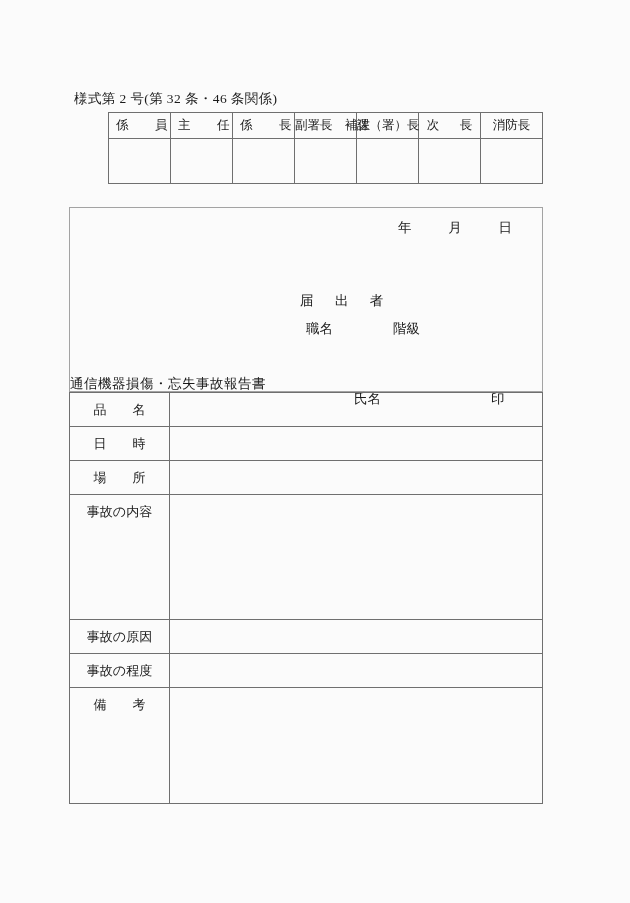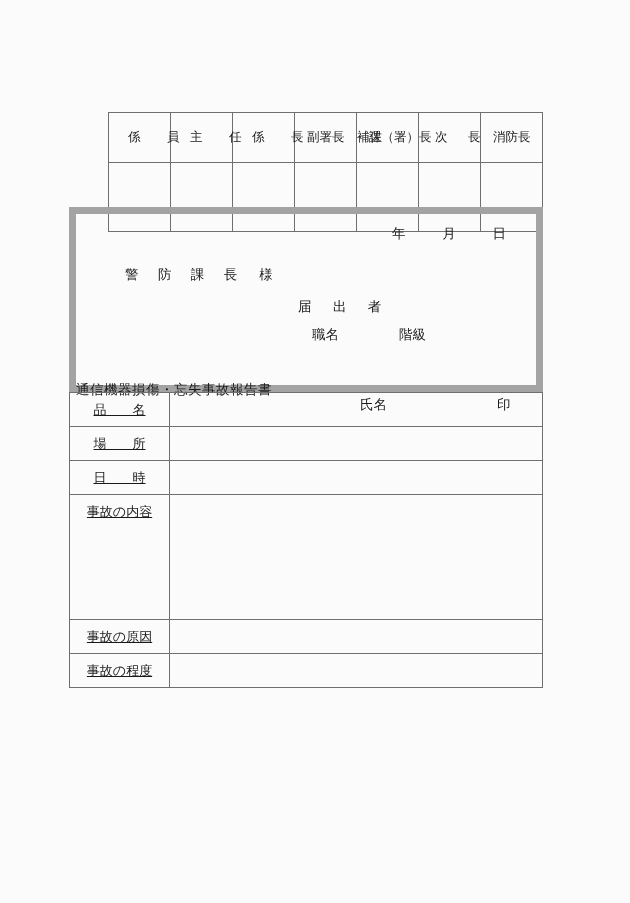--- a/index.html
+++ b/index.html
@@ -36,42 +36,42 @@
     top: 112px;
     width: 435px;
     border-collapse: collapse;
     table-layout: fixed;
   }
   .stamp-table td {
     border: 1px solid #6f6f6f;
     text-align: center;
     vertical-align: middle;
     font-size: 12.5px;
-    padding: 12px;
+    padding: 0;
     font-family: Liberation Mono, monospace;
   }
   .stamp-table tr.head td {
     height: 25px;
     white-space: nowrap;
   }
   .stamp-table tr.blank td {
     height: 44px;
   }
   .sp2 { letter-spacing: 7px; padding-left: 7px; }
   .sp1 { letter-spacing: 4px; padding-left: 4px; }
   .sp0 { letter-spacing: 0px; }
 
   
   .header-box {
     position: absolute;
     left: 69px;
     top: 207px;
     width: 474px;
     height: 185px;
-    border: 7px solid #a3a3a3;
+    border: 1px solid #a3a3a3;
     box-sizing: border-box;
   }
   .hb-line {
     position: absolute;
     white-space: nowrap;
     font-size: 13.5px;
   }
   .date-line {
     right: 30px;
     top: 11px;
@@ -79,21 +79,21 @@
   }
   .date-line span { display: inline-block; }
   .date-gap { width: 30px; }
   .addressee {
     left: 49px;
     top: 52px;
     letter-spacing: 8px;
   }
   .addressee .sep { display: inline-block; width: 14px; }
   .submitter {
-    left: 222px;
+    left: 230px;
     top: 84px;
     letter-spacing: 9px;
   }
   .job-rank {
     left: 236px;
     top: 112px;
   }
   .job-rank .gap { display: inline-block; width: 60px; }
   .name-line {
     left: 284px;
@@ -111,21 +111,20 @@
   }
 
   
   .report-table {
     position: absolute;
     left: 69px;
     top: 392px;
     width: 474px;
     border-collapse: collapse;
     table-layout: fixed;
-    text-decoration: underline;
   }
   .report-table td {
     border: 1px solid #6f6f6f;
     font-size: 13px;
     padding: 0;
   }
   .report-table td.label {
     width: 99px;
     text-align: center;
     vertical-align: middle;
@@ -139,20 +138,21 @@
   }
   .r-short { height: 34px; }
   .r-tall  { height: 125px; }
   .r-tallest { height: 116px; }
 </style>
 </head>
 <body>
 
 <div id="page">
 
+  <div class="form-no">様式第 2 号(第 32 条・46 条関係)</div>
 
   <table class="stamp-table">
     <tbody>
       <tr class="head">
         <td><span class="sp2">係　員</span></td>
         <td><span class="sp2">主　任</span></td>
         <td><span class="sp2">係　長</span></td>
         <td><span class="sp0">副署長　補佐</span></td>
         <td><span class="sp0">課（署）長</span></td>
         <td><span class="sp1">次　長</span></td>
@@ -173,23 +173,20 @@
   <div class="header-box">
 
     <div class="hb-line date-line">
       <span>年</span>
       <span class="date-gap"></span>
       <span>月</span>
       <span class="date-gap"></span>
       <span>日</span>
     </div>
 
-    <div class="hb-line addressee">
-      <span>警 防 課 長</span><span class="sep"></span><span>様</span>
-    </div>
 
     <div class="hb-line submitter">届 出 者</div>
 
     <div class="hb-line job-rank">
       <span>職名</span><span class="gap"></span><span>階級</span>
     </div>
 
     <div class="hb-line name-line">
       <span>氏名</span><span class="gap"></span><span>印</span>
     </div>
@@ -197,35 +194,39 @@
     <div class="hb-line doc-title">通信機器損傷・忘失事故報告書</div>
   </div>
 
   <table class="report-table">
     <tbody>
       <tr class="r-short">
         <td class="label">品　　名</td>
         <td class="value"></td>
       </tr>
       <tr class="r-short">
+        <td class="label">日　　時</td>
+        <td class="value"></td>
+      </tr>
+      <tr class="r-short">
         <td class="label">場　　所</td>
-        <td class="value"></td>
-      </tr>
-      <tr class="r-short">
-        <td class="label">日　　時</td>
         <td class="value"></td>
       </tr>
       <tr class="r-tall">
         <td class="label top">事故の内容</td>
         <td class="value"></td>
       </tr>
       <tr class="r-short">
         <td class="label">事故の原因</td>
         <td class="value"></td>
       </tr>
       <tr class="r-short">
         <td class="label">事故の程度</td>
         <td class="value"></td>
       </tr>
+      <tr class="r-tallest">
+        <td class="label top">備　　考</td>
+        <td class="value"></td>
+      </tr>
     </tbody>
   </table>
 
 </div>
 
 </body></html>

